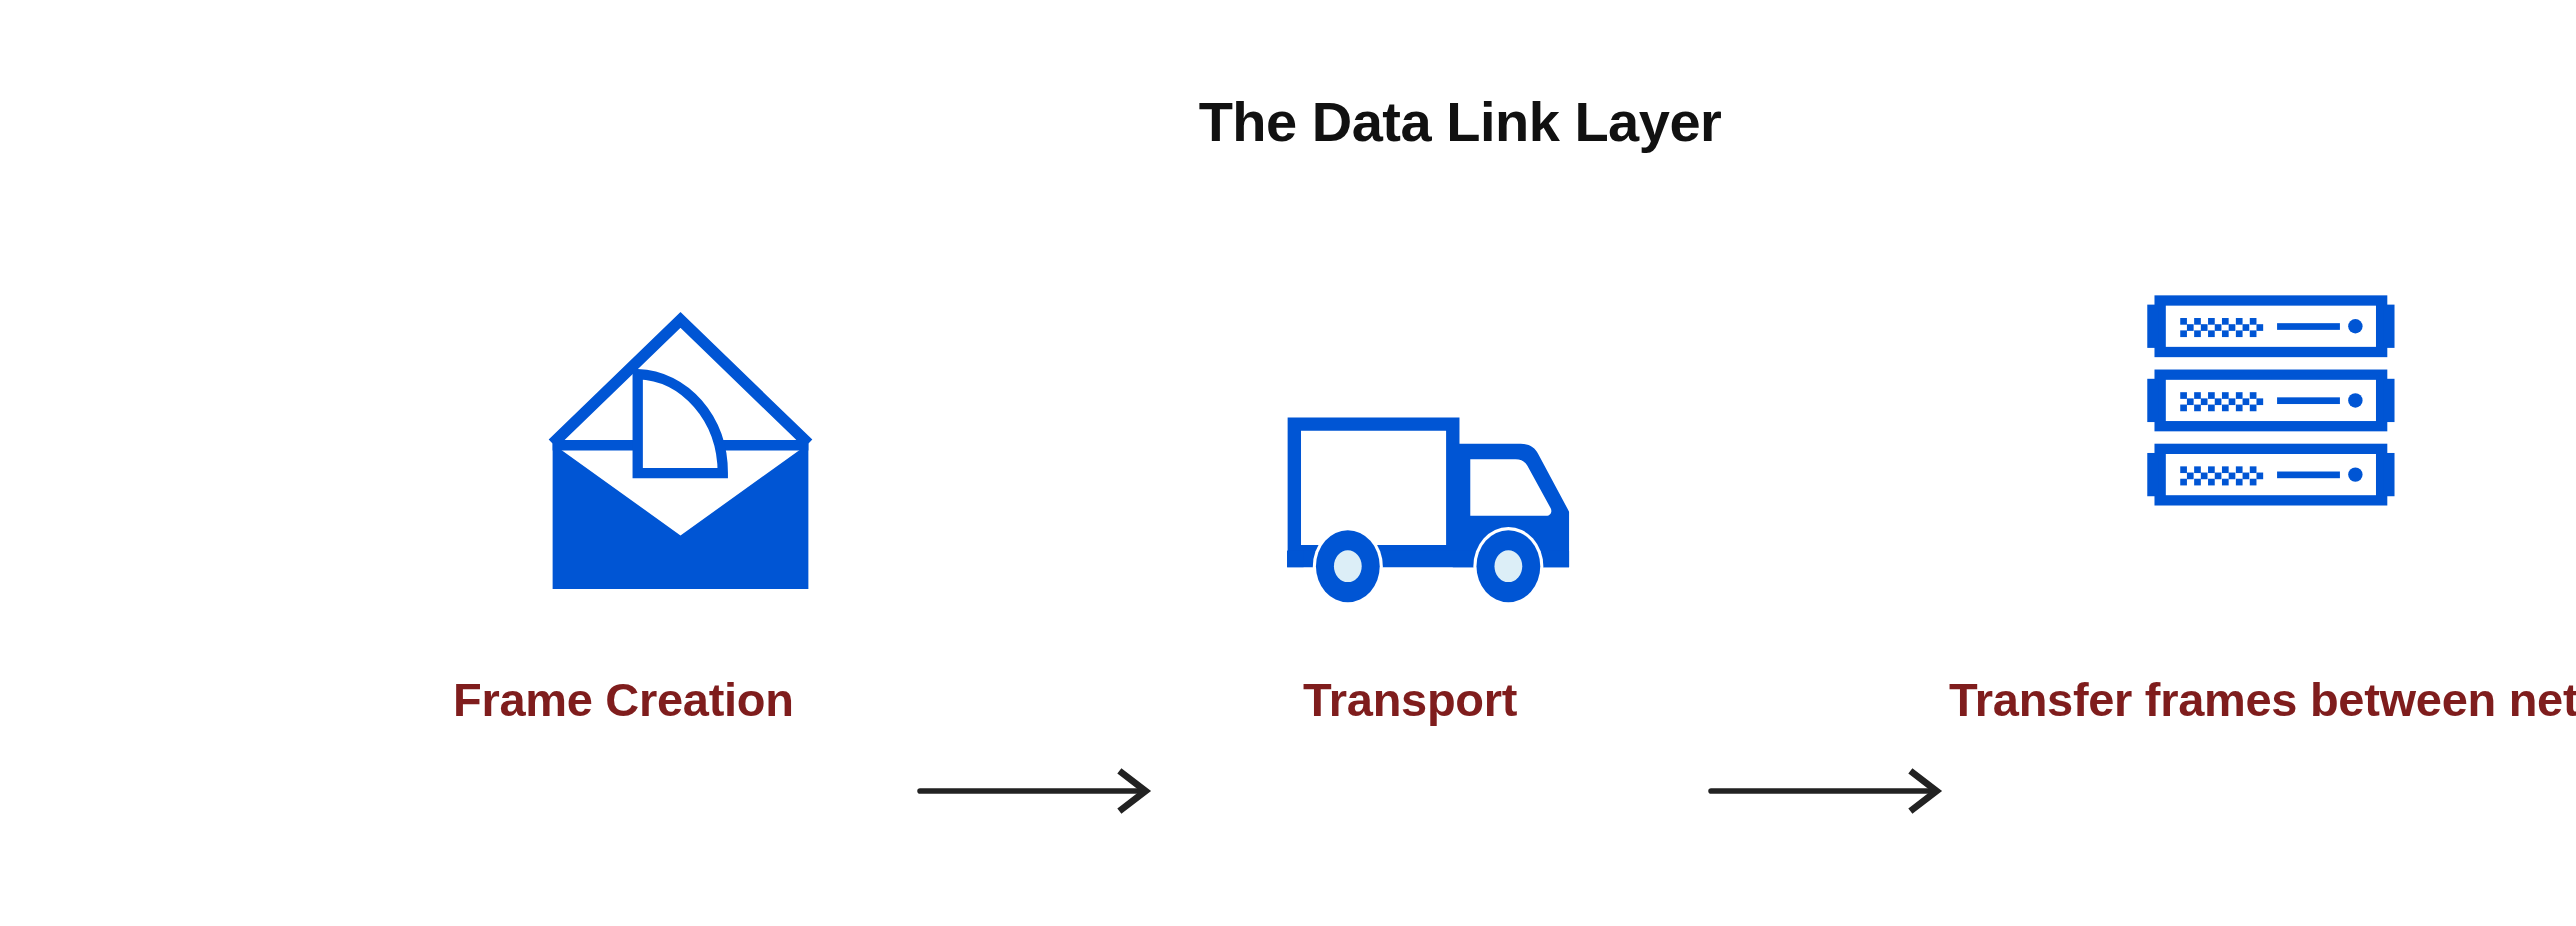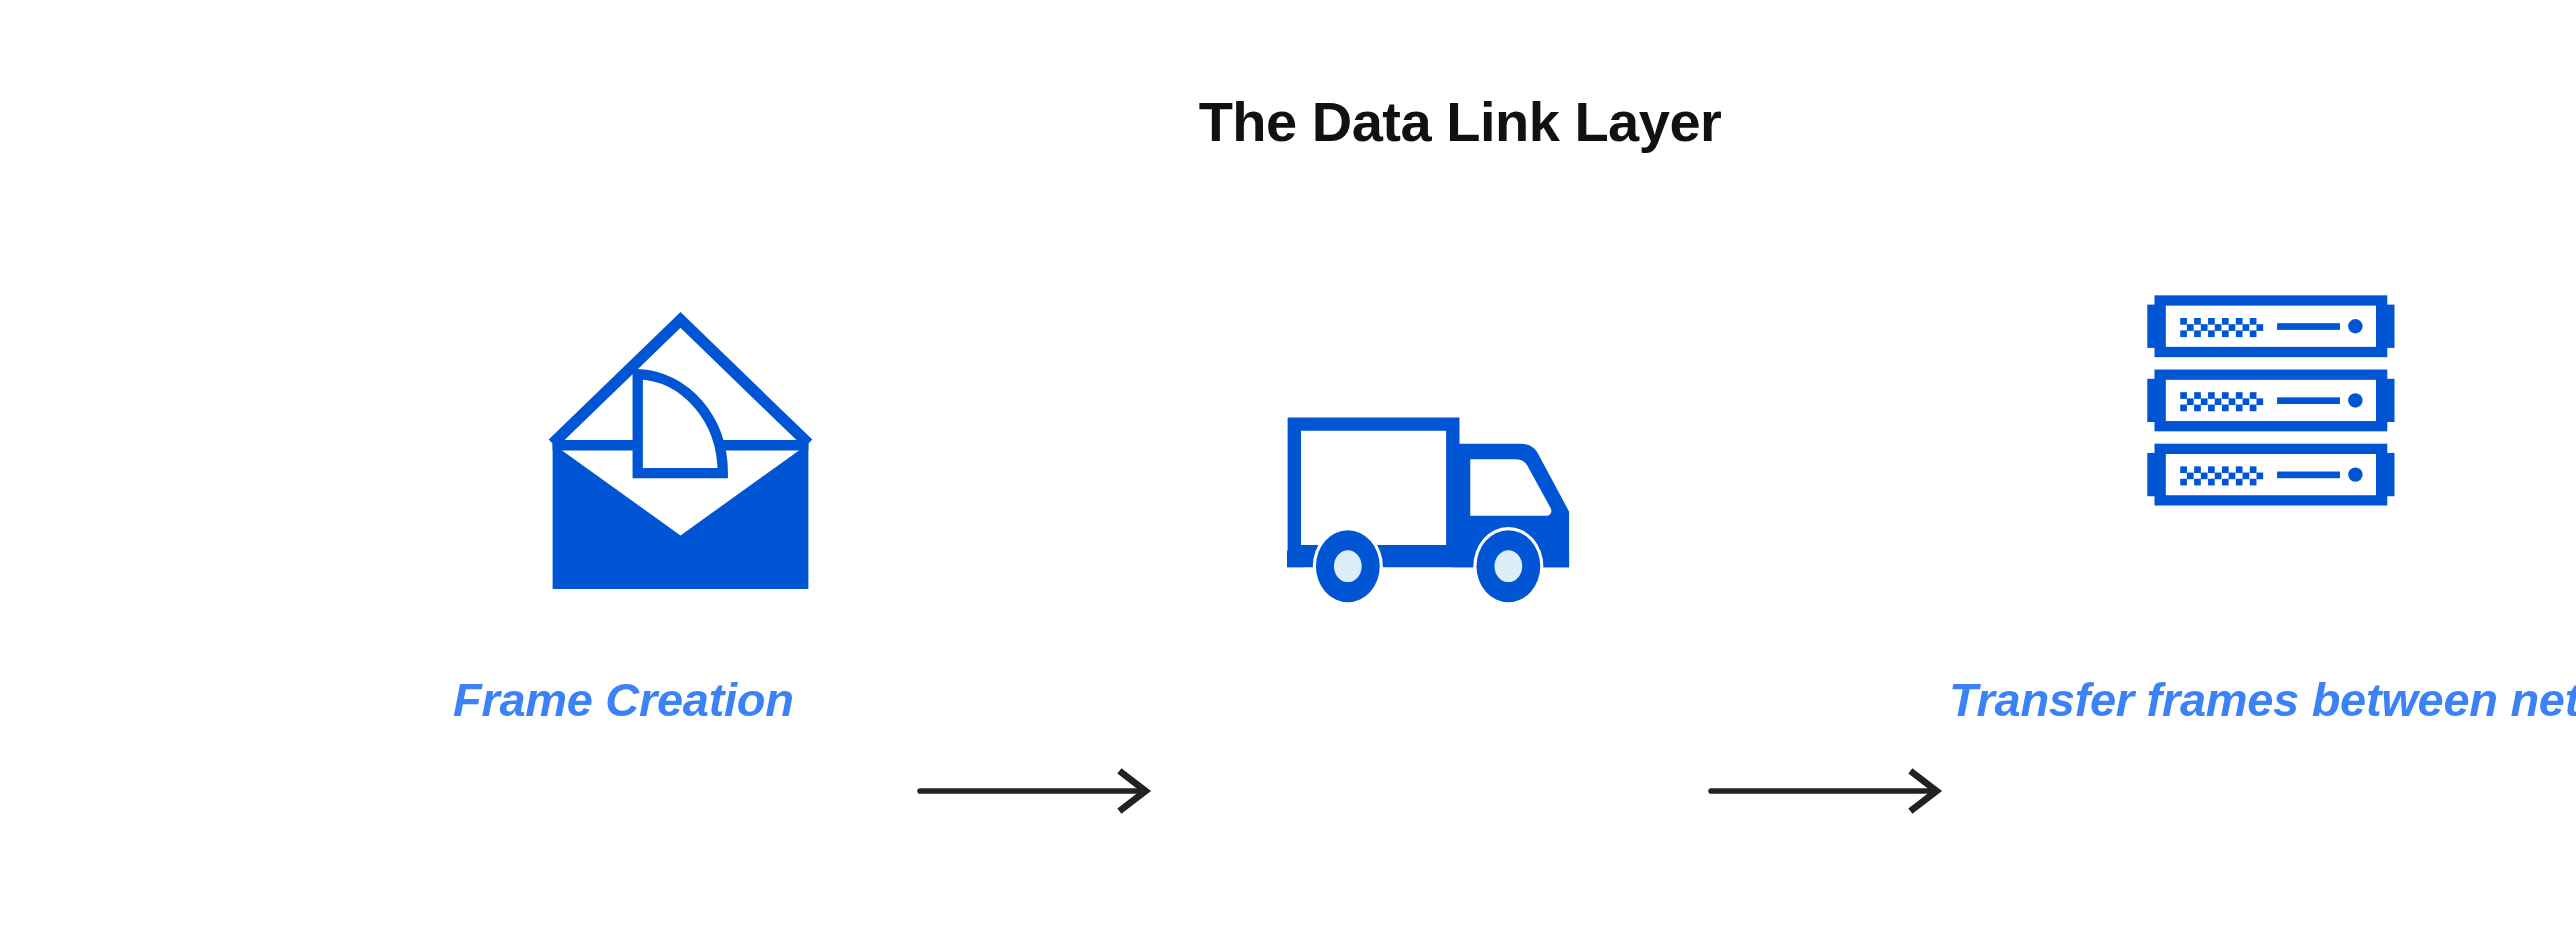--- a/index.html
+++ b/index.html
@@ -80,25 +80,24 @@
     top: 672px;
     width: 2920px;
     height: 67px;
   }
   .step-label {
     position: absolute;
     top: 0;
     font-family: "Liberation Sans", sans-serif;
     font-size: 47px;
     font-weight: 700;
-    color: #3b82f6;
+    color: #7f1d1d;
     letter-spacing: -0.3px;
     white-space: nowrap;
     line-height: 1.2;
-    font-style: italic;
   }
   .label-frame     { left: 453px;  }
   .label-transport { left: 1303px; }
   .label-servers   { left: 1949px; }
 </style>
 </head>
 <body>
 
 <div id="diagram-root">
 
@@ -207,17 +206,18 @@
       <svg width="242" height="62" viewBox="0 0 470 120">
         <path d="M 6 60 L 440 60" fill="none" stroke="#222222" stroke-width="11" stroke-linecap="round"></path>
         <path d="M 393 21 L 444 60 L 393 99" fill="none" stroke="#222222" stroke-width="13" stroke-linecap="butt" stroke-linejoin="miter"></path>
       </svg>
     </div>
 
   </div>
 
   <div class="step-labels">
     <div class="step-label label-frame">Frame Creation</div>
+    <div class="step-label label-transport">Transport</div>
     <div class="step-label label-servers">Transfer frames between net</div>
   </div>
 
 </div>
 
 
 </body></html>

